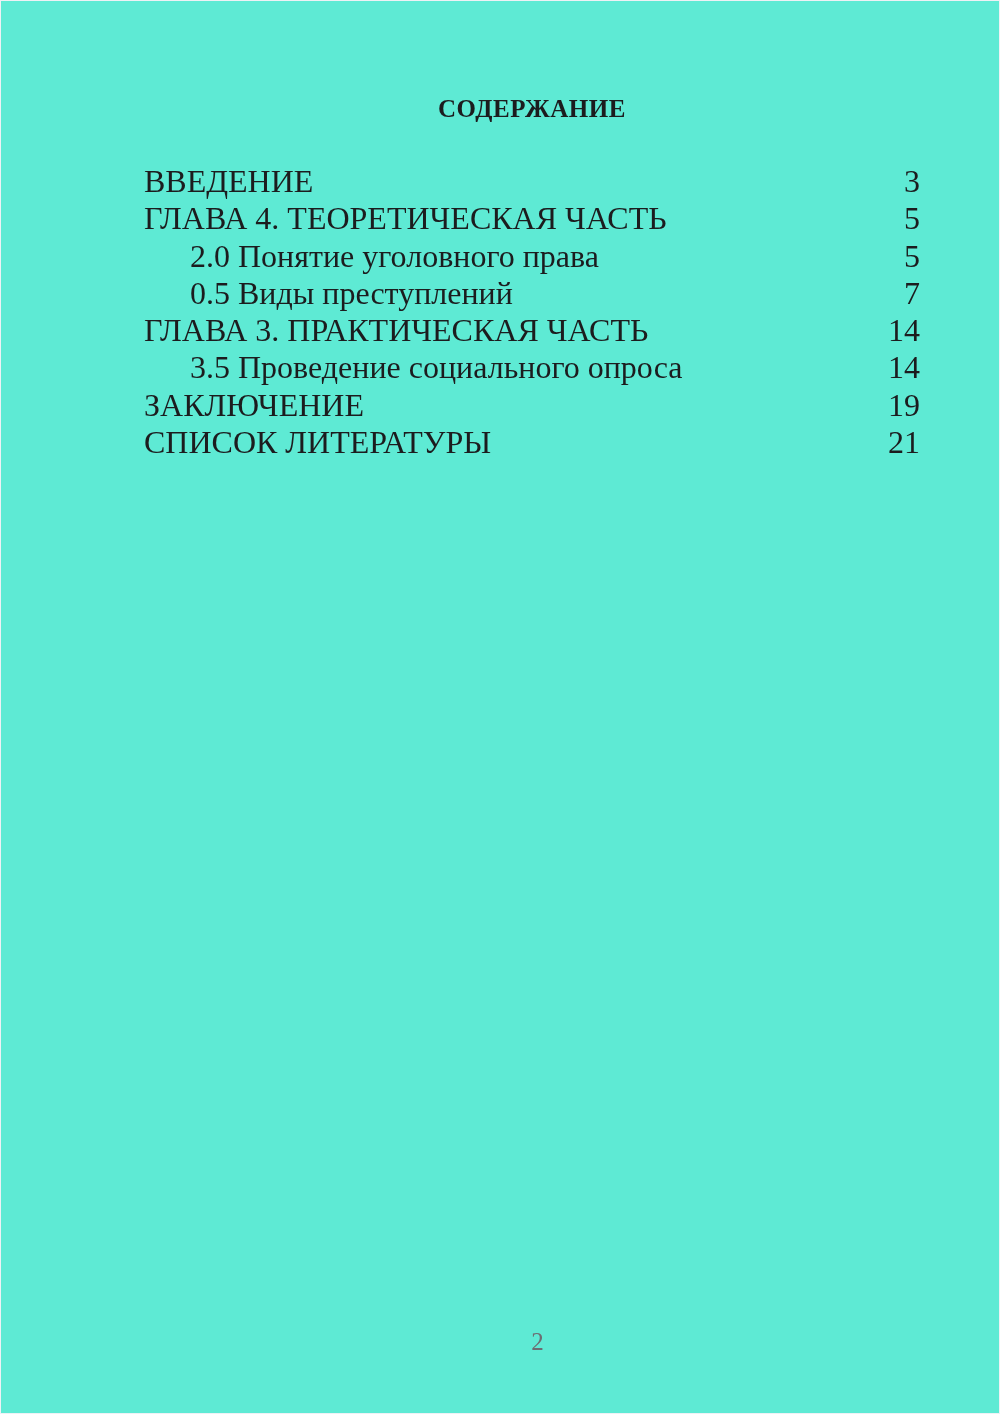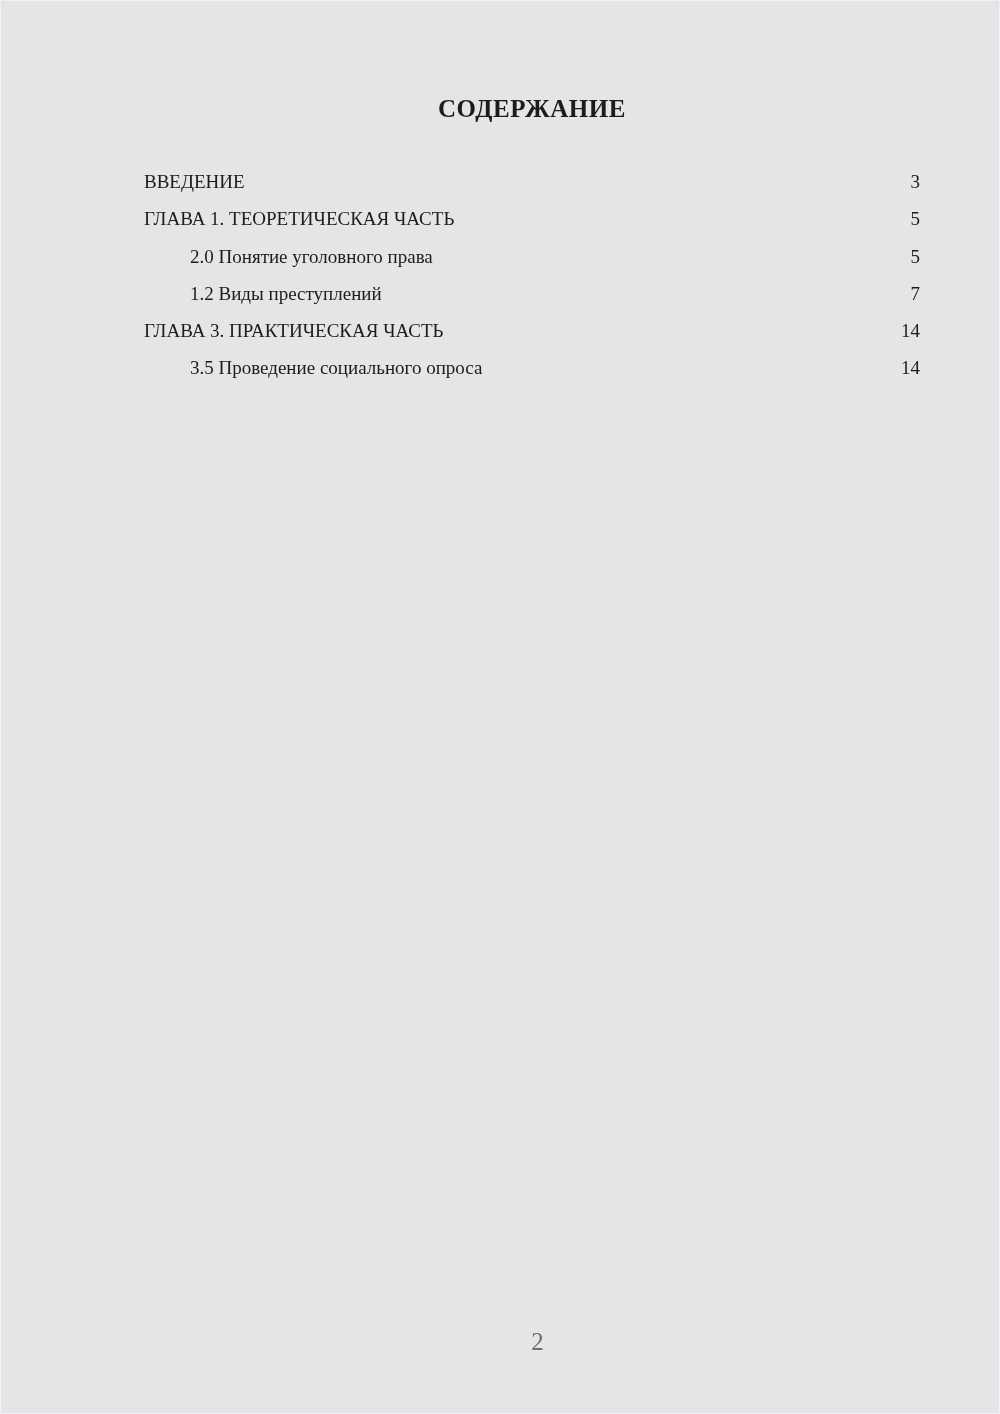--- a/index.html
+++ b/index.html
@@ -4,21 +4,21 @@
 <style>
   html, body {
     margin: 0;
     padding: 0;
     background: #ffffff;
   }
   .sheet {
     position: relative;
     width: 1000px;
     height: 1414px;
-    background: #e5e5e5;
+    background: #5eead4;
     font-family: "Liberation Serif", "DejaVu Serif", serif;
     color: #1c1c1e;
     overflow: hidden;
     box-sizing: border-box;
     border: 1px solid #eef1f5;
   }
   .doc-title {
     position: absolute;
     top: 93px;
     left: 143px;
@@ -35,21 +35,21 @@
     top: 162px;
     left: 143px;
     width: 776px;
   }
   .toc-row {
     display: flex;
     justify-content: space-between;
     align-items: baseline;
     height: 37.3px;
     line-height: 37.3px;
-    font-size: 19px;
+    font-size: 32px;
     white-space: nowrap;
     gap: 34px;
   }
   .toc-row .toc-label {
     flex: 1 1 auto;
     overflow: hidden;
   }
   .toc-row .toc-page {
     flex: 0 0 auto;
     text-align: right;
@@ -75,36 +75,44 @@
 <div class="sheet">
 
   <div class="doc-title">СОДЕРЖАНИЕ</div>
 
   <div class="toc">
       <div class="toc-row level-0">
     <span class="toc-label">ВВЕДЕНИЕ</span>
     <span class="toc-page">3</span>
   </div>
       <div class="toc-row level-0">
-    <span class="toc-label">ГЛАВА 1. ТЕОРЕТИЧЕСКАЯ ЧАСТЬ</span>
+    <span class="toc-label">ГЛАВА 4. ТЕОРЕТИЧЕСКАЯ ЧАСТЬ</span>
     <span class="toc-page">5</span>
   </div>
       <div class="toc-row level-1">
     <span class="toc-label">2.0 Понятие уголовного права</span>
     <span class="toc-page">5</span>
   </div>
       <div class="toc-row level-1">
-    <span class="toc-label">1.2 Виды преступлений</span>
+    <span class="toc-label">0.5 Виды преступлений</span>
     <span class="toc-page">7</span>
   </div>
       <div class="toc-row level-0">
     <span class="toc-label">ГЛАВА 3. ПРАКТИЧЕСКАЯ ЧАСТЬ</span>
     <span class="toc-page">14</span>
   </div>
       <div class="toc-row level-1">
     <span class="toc-label">3.5 Проведение социального опроса</span>
     <span class="toc-page">14</span>
   </div>
+      <div class="toc-row level-0">
+    <span class="toc-label">ЗАКЛЮЧЕНИЕ</span>
+    <span class="toc-page">19</span>
+  </div>
+      <div class="toc-row level-0">
+    <span class="toc-label">СПИСОК ЛИТЕРАТУРЫ</span>
+    <span class="toc-page">21</span>
+  </div>
     </div>
 
   <div class="footer-page-number">2</div>
 
 </div>
 
 </body></html>

